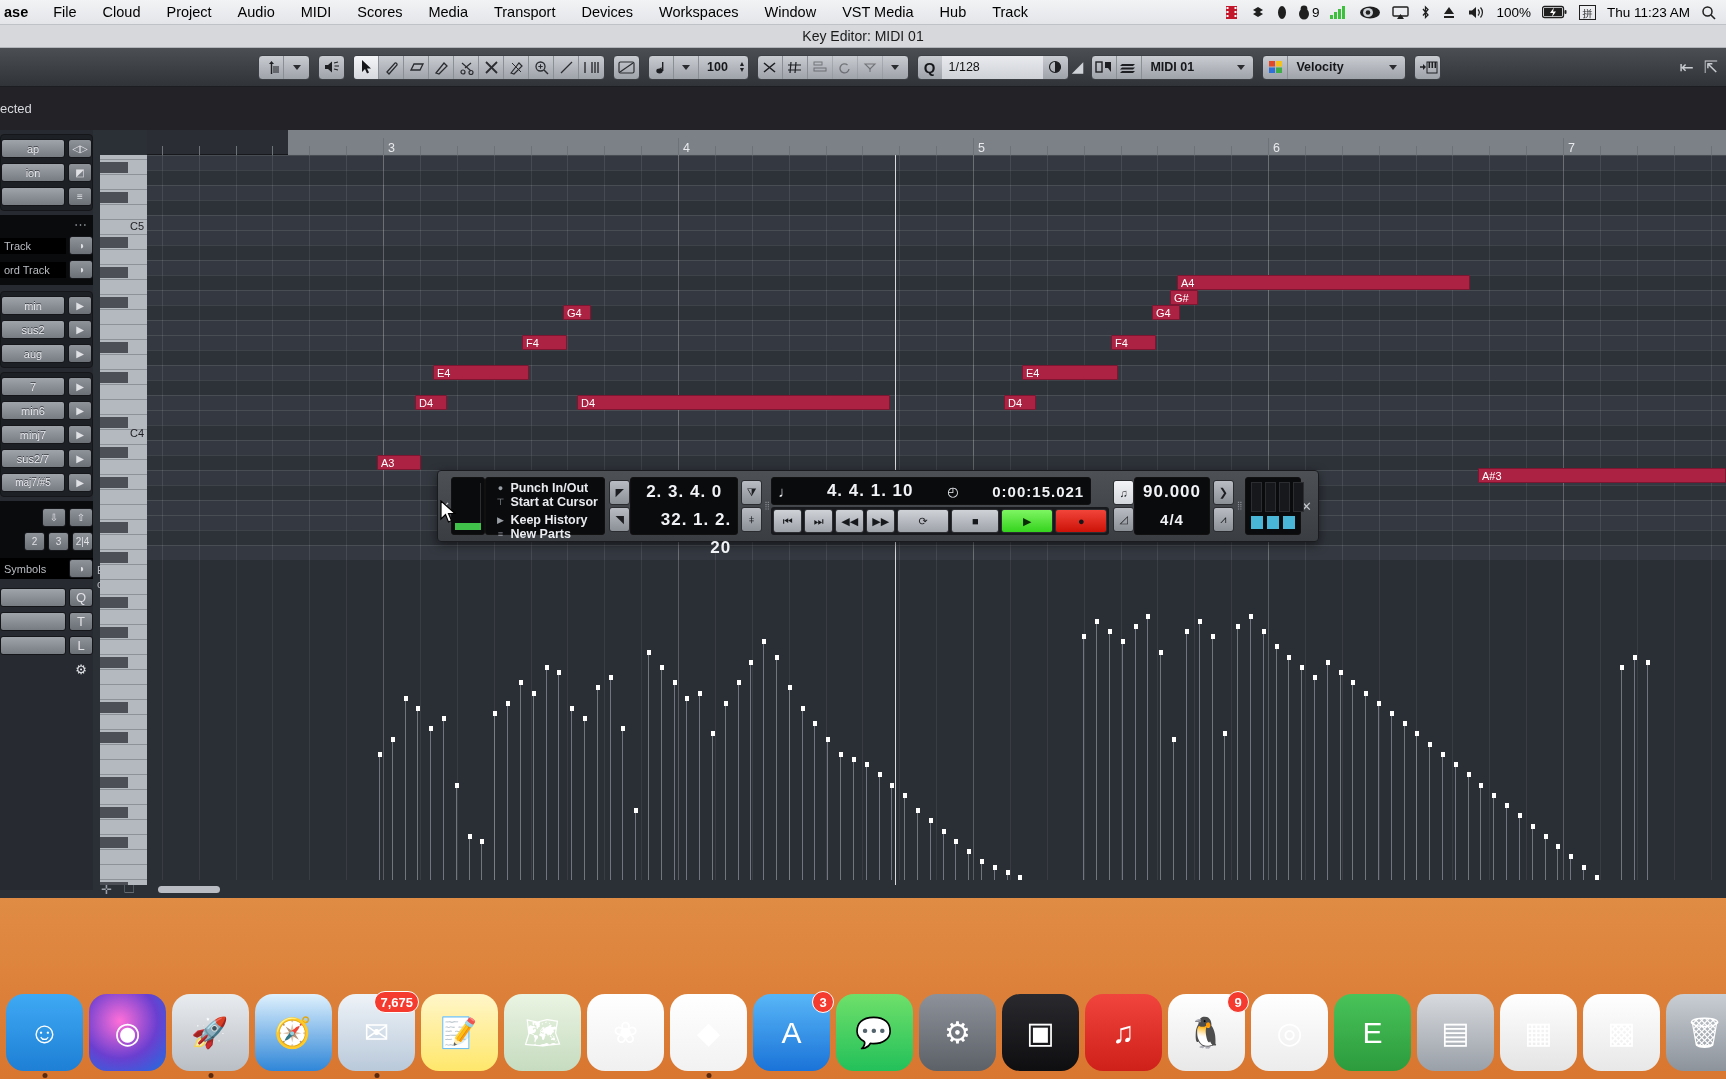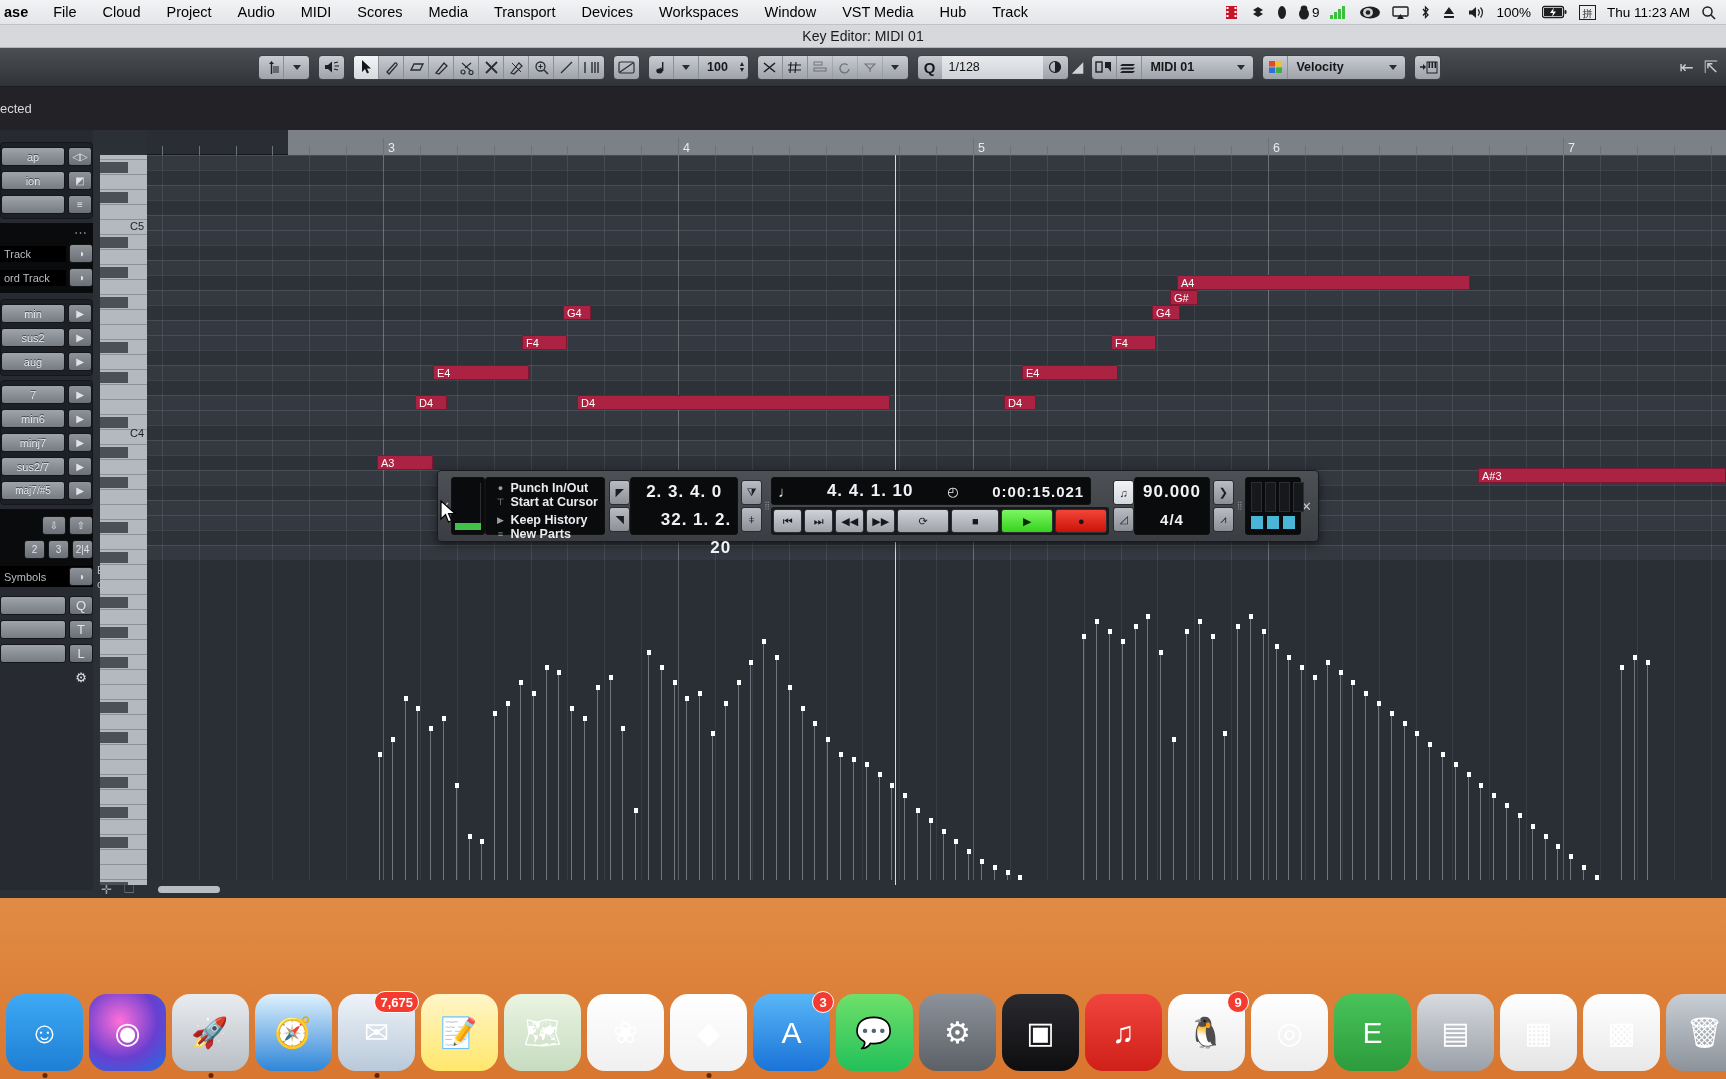--- a/index.html
+++ b/index.html
@@ -478,21 +478,21 @@
   </div>
 </div>
 
 <div id="topclip"></div>
 
 <div class="lpanelTop">
   <div style="padding:6px 0 0 0;color:#d7d9de;font-size:13px">ected</div>
 </div>
 
 <div id="inspector" style="top:130px;height:760px">
-  <div class="insp-panel" style="margin-top:12px">
+  <div class="insp-panel" style="margin-top:4px">
     <div class="insp-row">
       <div class="insp-btn">ap</div>
       <div class="insp-ico">◁▷</div>
     </div>
     <div class="insp-row">
       <div class="insp-btn">ion</div>
       <div class="insp-ico">◩</div>
     </div>
     <div class="insp-row">
       <div class="insp-btn"></div>
@@ -798,21 +798,21 @@
       <div class="rowband" style="top: 120px; background: rgba(0, 0, 0, 0.13);"></div>
       <div class="rowband" style="top: 150px; background: rgba(0, 0, 0, 0.13);"></div>
       <div class="rowband" style="top: 195px; background: rgba(0, 0, 0, 0.13);"></div>
       <div class="rowband" style="top: 225px; background: rgba(0, 0, 0, 0.13);"></div>
       <div class="rowband" style="top: 270px; background: rgba(0, 0, 0, 0.13);"></div>
       <div class="rowband" style="top: 300px; background: rgba(0, 0, 0, 0.13);"></div>
       <div class="rowband" style="top: 330px; background: rgba(0, 0, 0, 0.13);"></div>
       <div class="rowband" style="top: 375px; background: rgba(0, 0, 0, 0.13);"></div>
     </div>
   <div id="notelayer">
-      <div class="note" style="left: 230px; top: 300px; width: 56px;">A3</div>
+      <div class="note" style="left: 230px; top: 300px; width: 44px;">A3</div>
       <div class="note" style="left: 268px; top: 240px; width: 32px;">D4</div>
       <div class="note" style="left: 286px; top: 210px; width: 96px;">E4</div>
       <div class="note" style="left: 375px; top: 180px; width: 45px;">F4</div>
       <div class="note" style="left: 416px; top: 150px; width: 28px;">G4</div>
       <div class="note" style="left: 430px; top: 240px; width: 313px;">D4</div>
       <div class="note" style="left: 857px; top: 240px; width: 32px;">D4</div>
       <div class="note" style="left: 875px; top: 210px; width: 96px;">E4</div>
       <div class="note" style="left: 964px; top: 180px; width: 45px;">F4</div>
       <div class="note" style="left: 1005px; top: 150px; width: 28px;">G4</div>
       <div class="note" style="left: 1023px; top: 135px; width: 28px;">G#</div>

